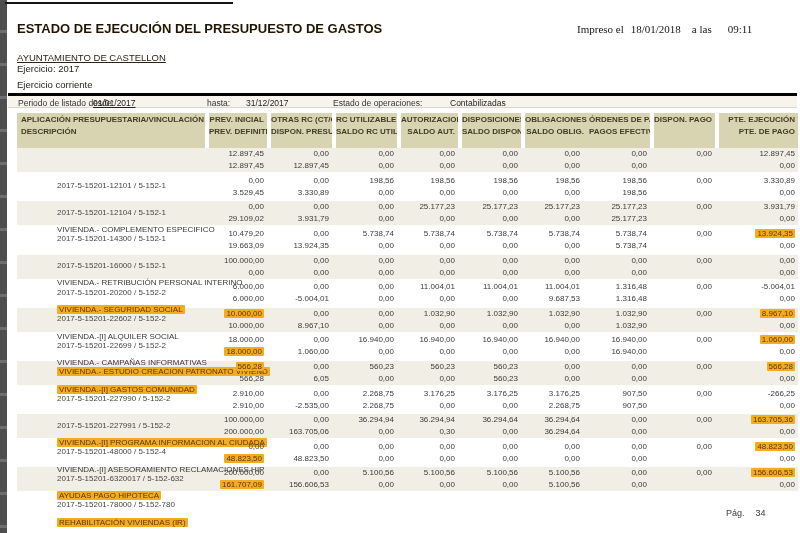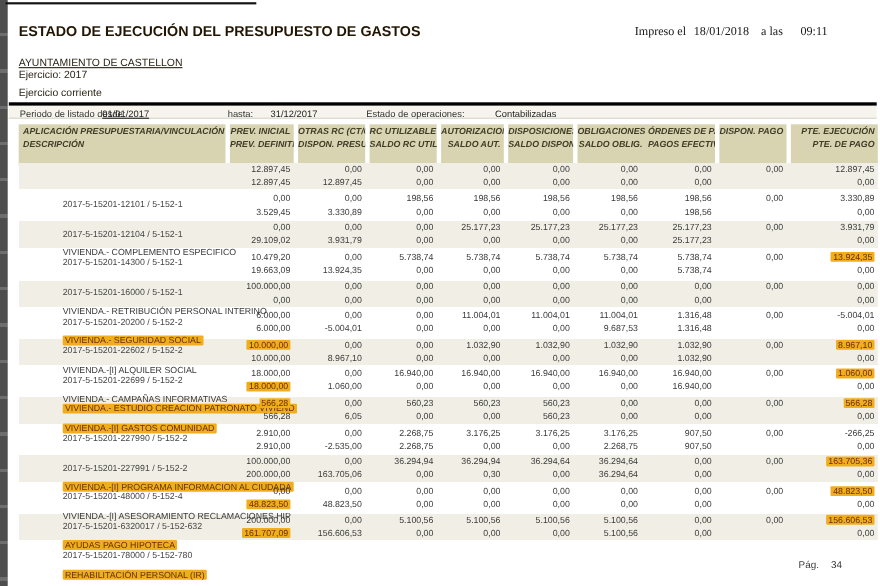--- a/index.html
+++ b/index.html
@@ -21,21 +21,21 @@
   .filter-bar { position:absolute; left:8px; top:93px; width:789px; height:15px; box-sizing:border-box;
     background:var(--bar,#f6f4ec); border-top:3px solid #000000; border-bottom:1px solid #d8d6c8;
     font-size:8.5px; color:#333; }
   .filter-bar span { position:absolute; top:2px; white-space:nowrap; }
   .f1{left:10px;} .f2{left:85px; color:#222;text-decoration:underline;} .f3{left:199px;} .f4{left:238px; color:#222;}
   .f5{left:325px;} .f6{left:442px; color:#222;}
 
   .thead { position:absolute; left:17px; top:113px; width:781px; display:grid;
            grid-template-columns:188px 62px 65px 65px 61px 63px 129px 65px 83px; }
   .hblock { background:var(--hdr,#d8d4b2); margin-left:4px; height:38px; box-sizing:border-box;
-            padding:1px 3px 0 0; text-align:right; font-size:7.5px; font-style:italic; font-weight:bold;
+            padding:1px 3px 0 0; text-align:right; font-size:7.5px; font-weight:bold;
             color:#403c26; line-height:13px; white-space:nowrap; overflow:hidden; }
   .hblock.first { margin-left:0; text-align:left; padding-left:4px; }
   .hblock.merged { display:flex; padding:1px 0 0 0; }
   .merged .h7a { width:62px; box-sizing:border-box; text-align:right; padding-right:3px; }
   .merged .h7b { width:67px; box-sizing:border-box; text-align:left; padding-left:2px; }
 
   .tbody { position:absolute; left:17px; top:147px; width:781px; }
   .grp { display:grid; grid-template-columns:188px 62px 65px 65px 61px 63px 62px 67px 65px 83px;
          height:26.6px; box-sizing:border-box; padding-top:1.2px; padding-bottom:1.4px; }
   .grp.odd { background:var(--alt,#f0eee5); background-clip:content-box; }
@@ -580,21 +580,21 @@
           <div class="ln"><span></span></div>
         </div>
         <div class="cell num">
           <div class="ln"><span class="hl">163.705,36</span></div>
           <div class="ln"><span>0,00</span></div>
         </div>
       </div>
       <div class="grp even">
         <div class="cell c1">
           <div class="ln code">2017-5-15201-6320017 / 5-152-632</div>
-          <div class="ln desc"><span class="hl">REHABILITACIÓN PERSONAL (IR)</span></div>
+          <div class="ln desc"><span class="hl">REHABILITACIÓN VIVIENDAS (IR)</span></div>
         </div>
         <div class="cell num">
           <div class="ln"><span>0,00</span></div>
           <div class="ln"><span class="hl">48.823,50</span></div>
         </div>
         <div class="cell num">
           <div class="ln"><span>0,00</span></div>
           <div class="ln"><span>48.823,50</span></div>
         </div>
         <div class="cell num">

